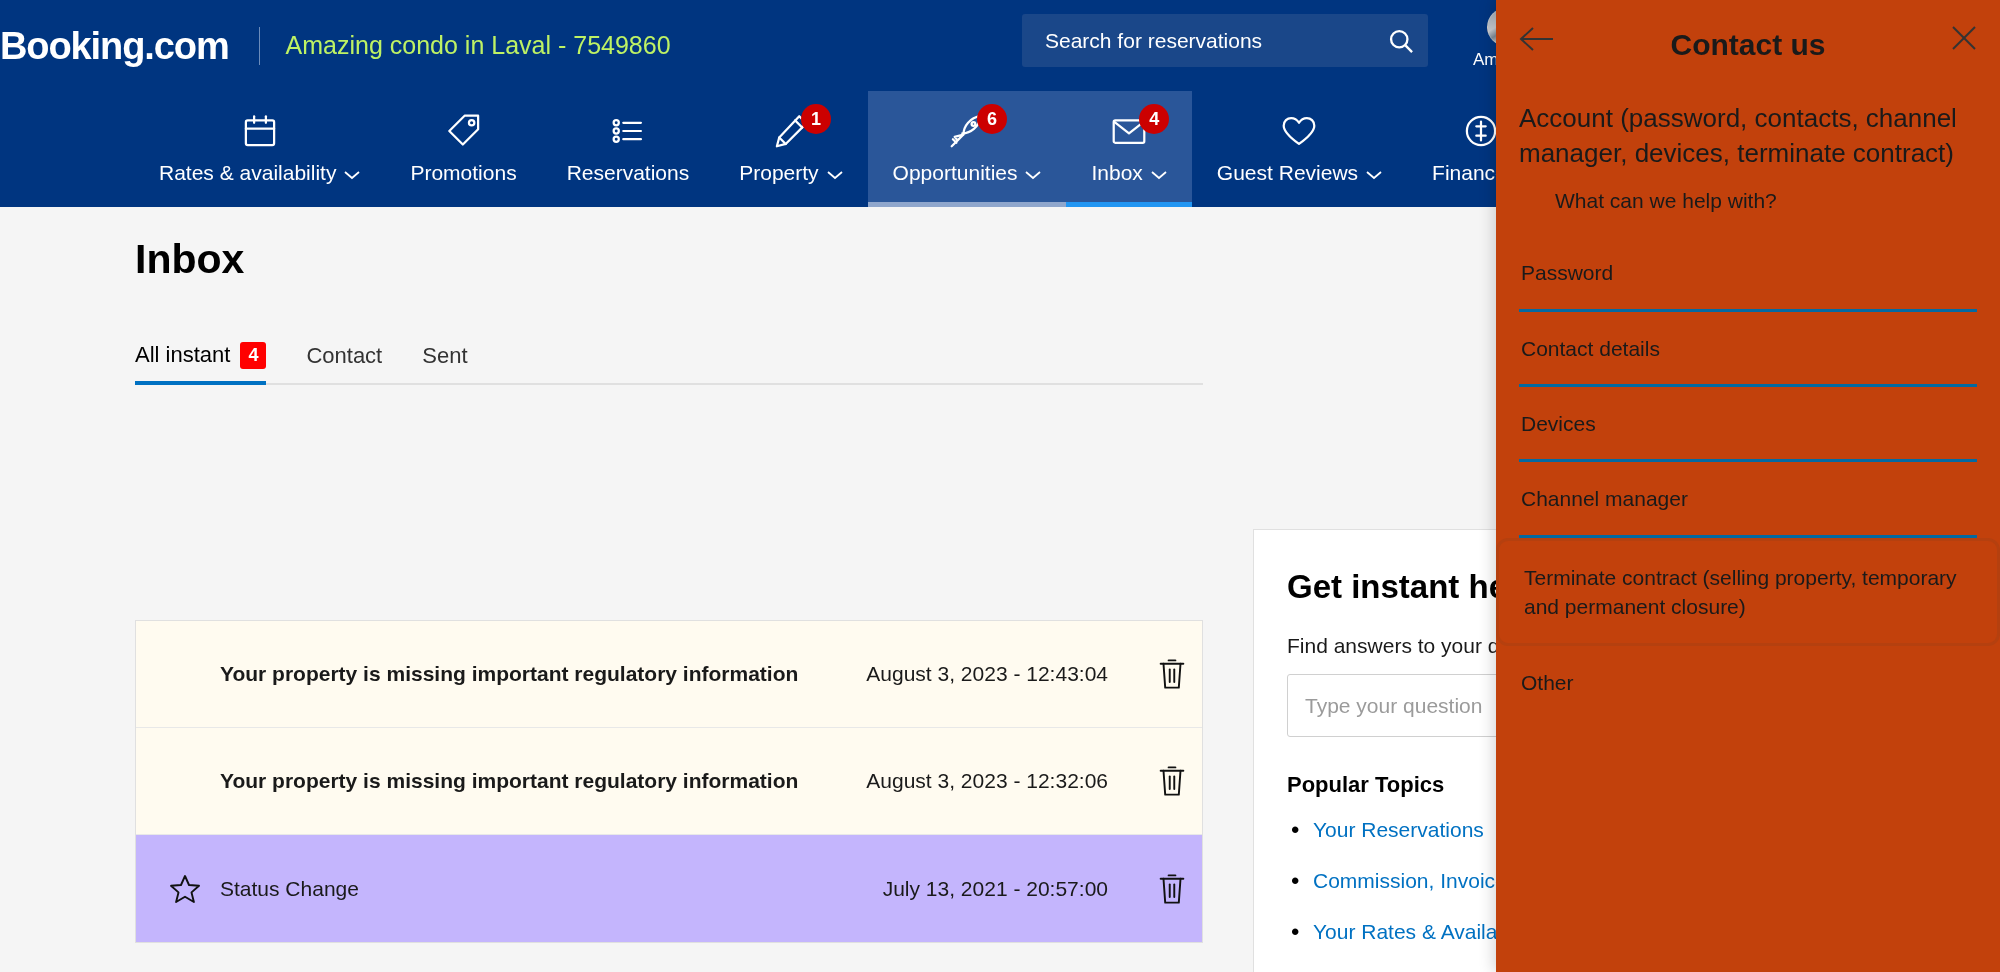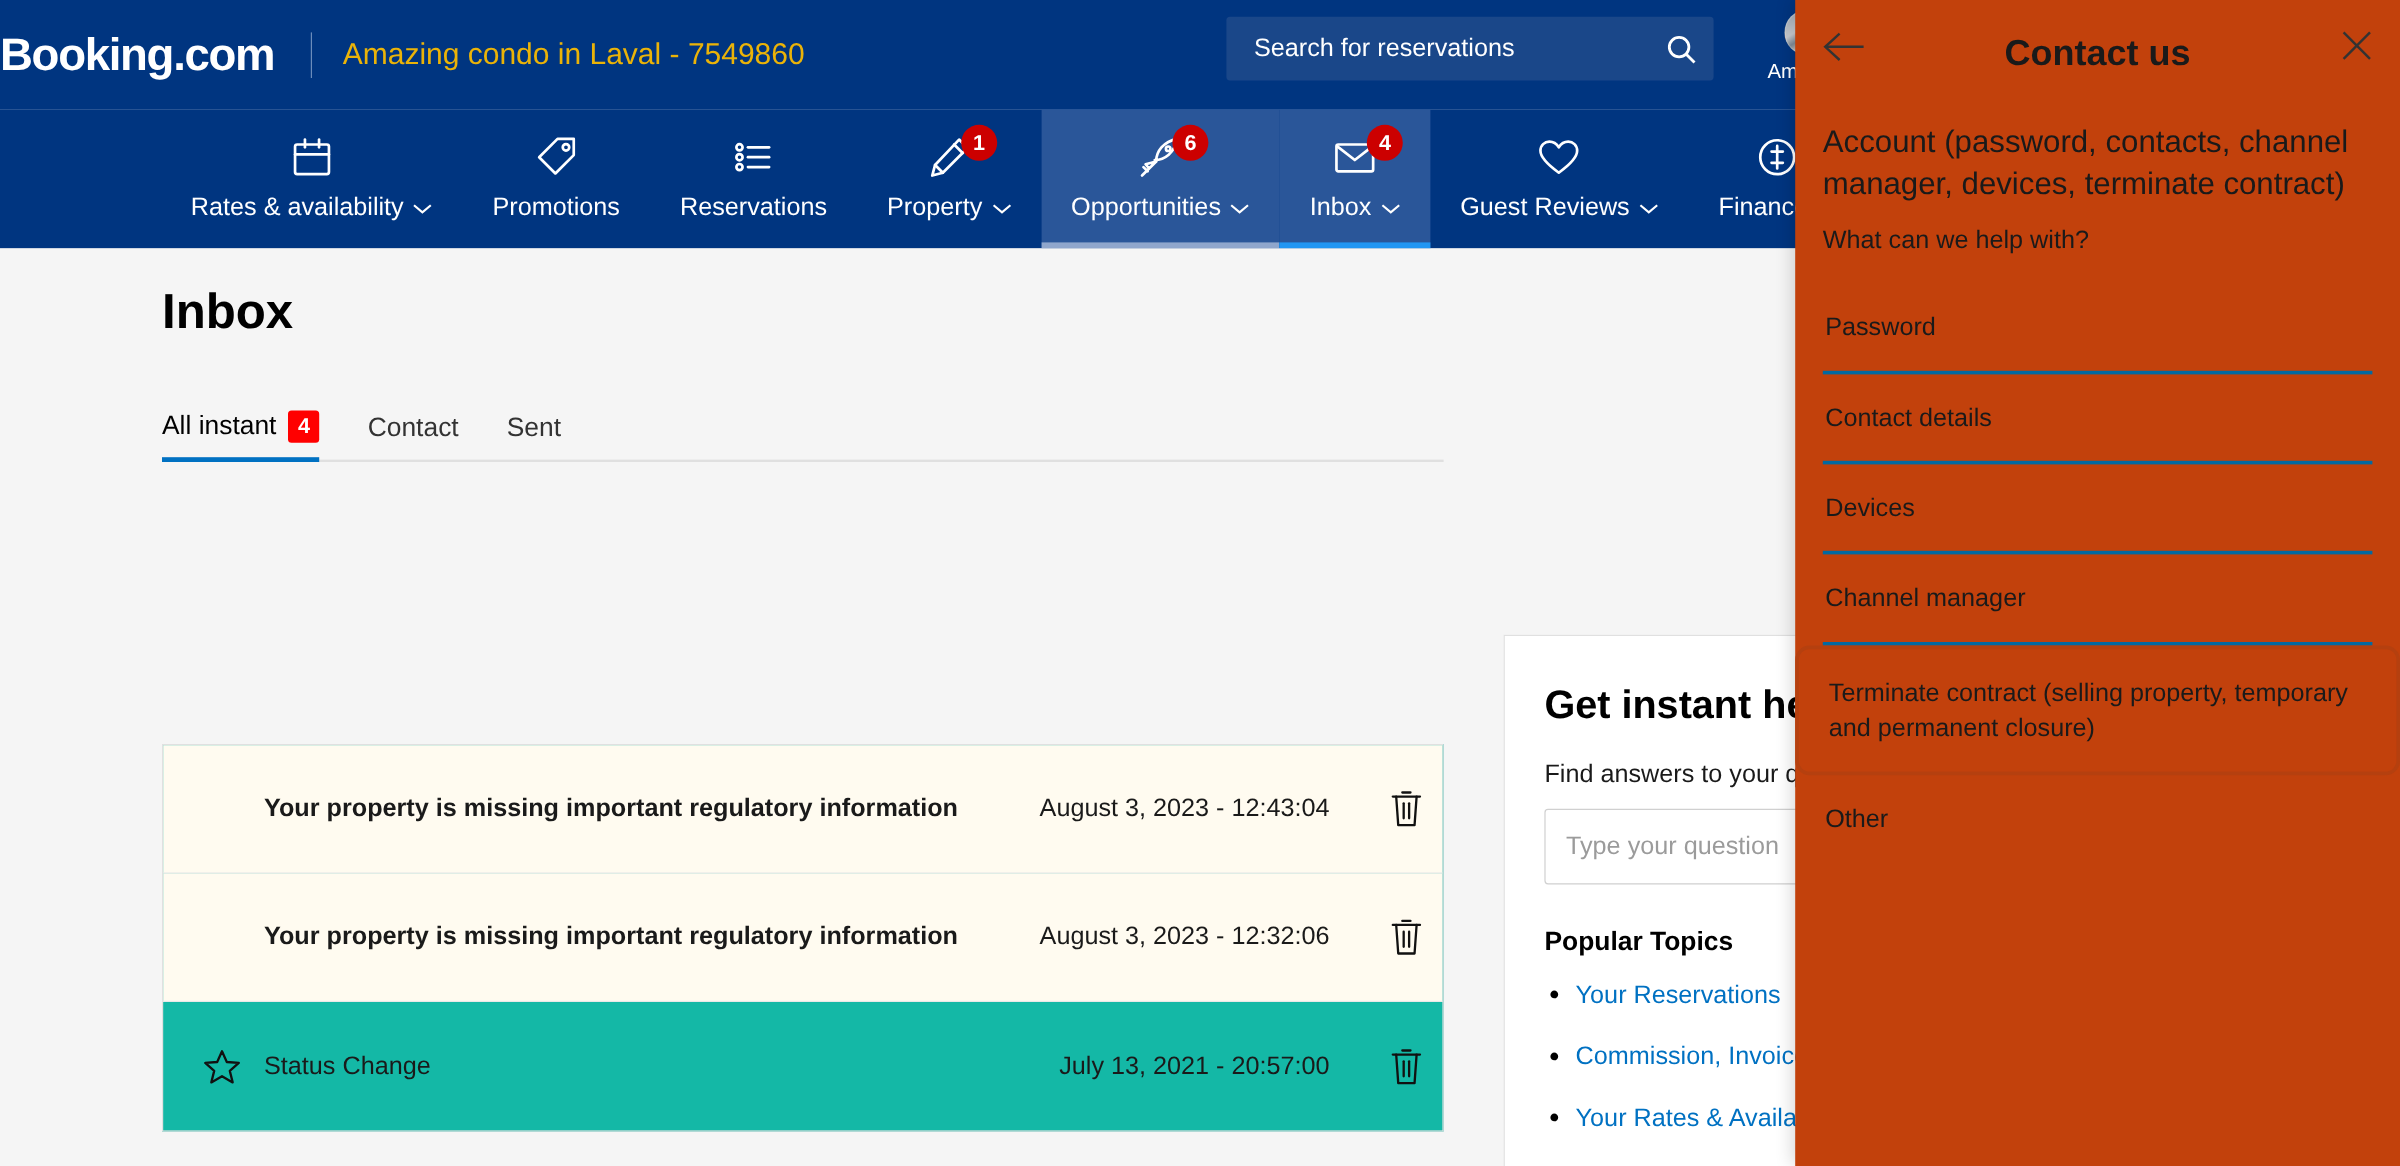--- a/index.html
+++ b/index.html
@@ -22,21 +22,21 @@
   }
   .logo {
     color: #fff; font-size: 38px; font-weight: 700;
     letter-spacing: -1.1px; line-height: 1;
   }
   .brand-divider {
     width: 1px; height: 38px; background: #6b8cbb;
     margin: 0 26px 0 30px;
   }
   .property-name {
-    color: #eab308; font-size: 25px; font-weight: 400;
+    color: #bef264; font-size: 25px; font-weight: 400;
     white-space: nowrap;
   }
   .search-wrap {
     position: absolute; top: 14px; left: 1022px;
     width: 406px; height: 53px;
     background: #1a4789; border-radius: 3px;
     display: flex; align-items: center;
   }
   .search-input {
     flex: 1; background: transparent; border: none; outline: none;
@@ -130,21 +130,21 @@
     height: 4px; background: #0071c2;
   }
   .tab-badge {
     background: #ff0000; color: #fff; font-size: 18px; font-weight: 700;
     border-radius: 3px; padding: 2px 8px; line-height: 1.25;
   }
 
   .msg-list {
     position: absolute; top: 413px; left: 135px;
     width: 1068px;
-    border: 1px solid #e0e0e0; background: #14b8a6;
+    border: 1px solid #e0e0e0; background: #c4b5fd;
   }
   .msg-row {
     height: 107px; display: flex; align-items: center;
     padding: 0 0 0 32px;
     border-bottom: 1px solid #e8e8e8;
     cursor: pointer;
   }
   .msg-row:last-child { border-bottom: none; }
   .msg-row.unread { background: #fffbf0; }
   .msg-star { width: 52px; display: flex; align-items: center; }
@@ -198,21 +198,21 @@
     display: flex; align-items: center; justify-content: center;
   }
   .cp-back { position: absolute; left: 22px; top: 24px; cursor: pointer; }
   .cp-close { position: absolute; right: 22px; top: 24px; cursor: pointer; }
   .cp-title { font-size: 30px; font-weight: 700; color: #1a1a1a; }
   .cp-body { padding: 0 23px; }
   .cp-h2 {
     font-size: 26px; font-weight: 400; color: #1a1a1a;
     line-height: 1.33; margin-top: 12px;
   }
-  .cp-q { font-size: 21px; color: #1a1a1a; margin-top: 19px; }
+  .cp-q { font-size: 21px; color: #1a1a1a; margin-top: 19px; margin-left: 36px; }
   .cp-list { list-style: none; margin-top: 23px; }
   .cp-list li {
     font-size: 21px; color: #1a1a1a; line-height: 1.4;
     padding: 22px 2px 21px 2px;
     border-bottom: 3px solid #0369a1;
     cursor: pointer;
   }
   .cp-list li.highlighted {
     border: 3px solid #b5400f;
     margin: 0 -23px; padding-left: 25px; padding-right: 25px;

